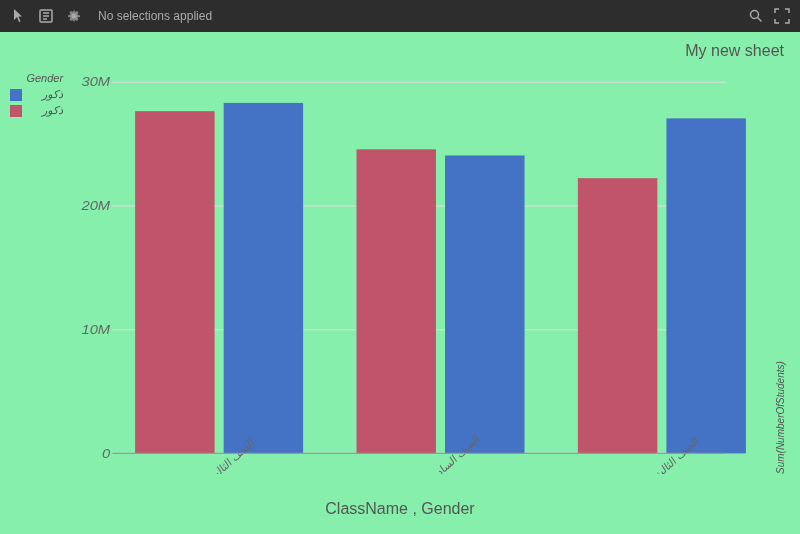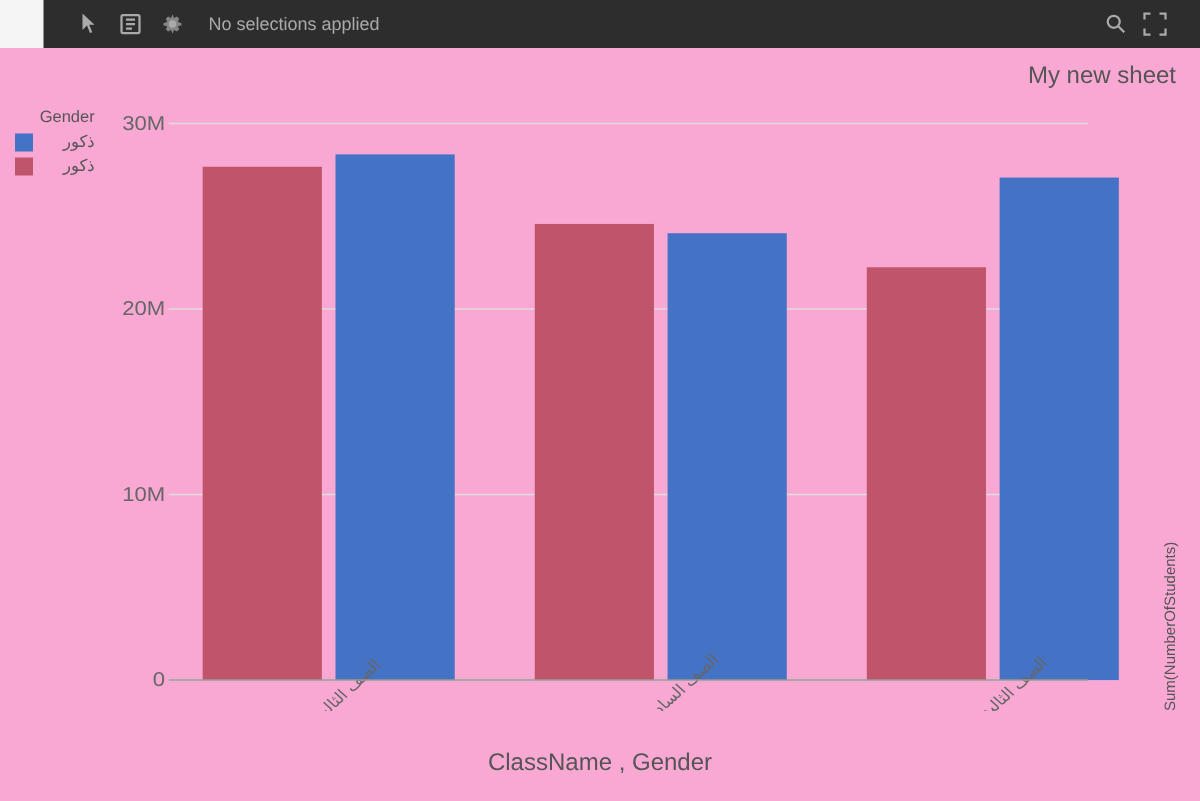--- a/index.html
+++ b/index.html
@@ -10,23 +10,22 @@
       font-family: Arial, sans-serif;
       overflow: hidden;
     }
 
     
     .toolbar {
       background: #2d2d2d;
       height: 32px;
       display: flex;
       align-items: center;
-      padding: 0 20px;
+      padding: 0 8px;
       justify-content: space-between;
-      margin-left: 29px;
     }
     .toolbar-left {
       display: flex;
       align-items: center;
       gap: 8px;
     }
     .toolbar-icon {
       width: 20px;
       height: 20px;
       display: flex;
@@ -42,21 +41,21 @@
       margin-left: 6px;
     }
     .toolbar-right {
       display: flex;
       align-items: center;
       gap: 6px;
     }
 
     
     .content {
-      background: #f9a8d4;
+      background: #86efac;
       height: calc(534px - 32px);
       position: relative;
       padding: 12px 16px;
     }
 
     .sheet-title {
       position: absolute;
       top: 10px;
       right: 16px;
       font-size: 16px;
@@ -66,20 +65,21 @@
 
     
     .chart-container {
       position: absolute;
       top: 40px;
       left: 10px;
       right: 10px;
       bottom: 60px;
       display: flex;
       align-items: stretch;
+      font-style: italic;
     }
 
     
     .y-axis-label-left {
       display: flex;
       flex-direction: column;
       align-items: flex-end;
       justify-content: flex-start;
       padding-top: 0;
       min-width: 48px;

